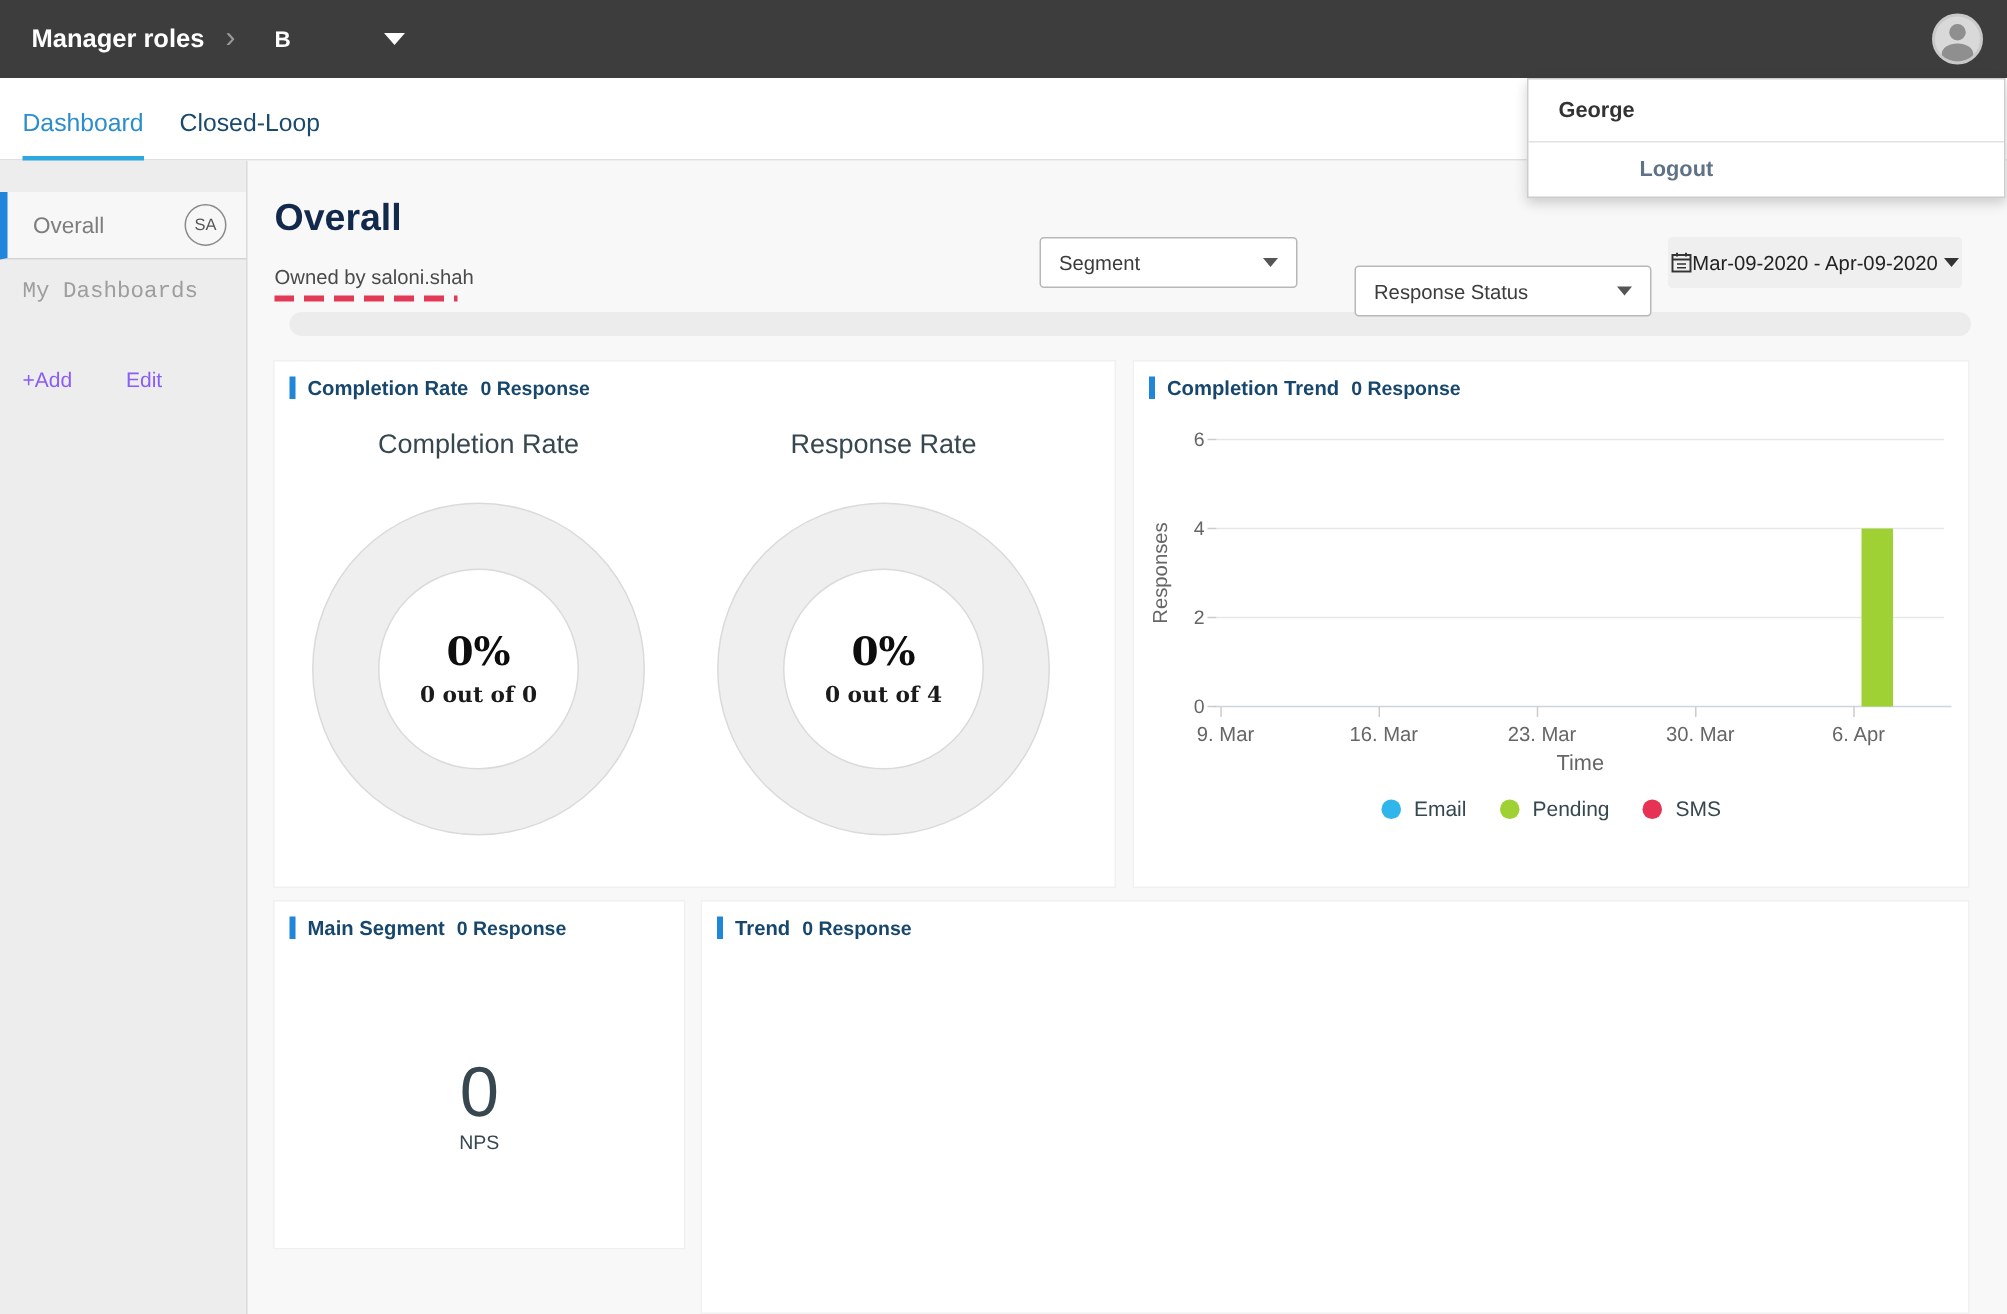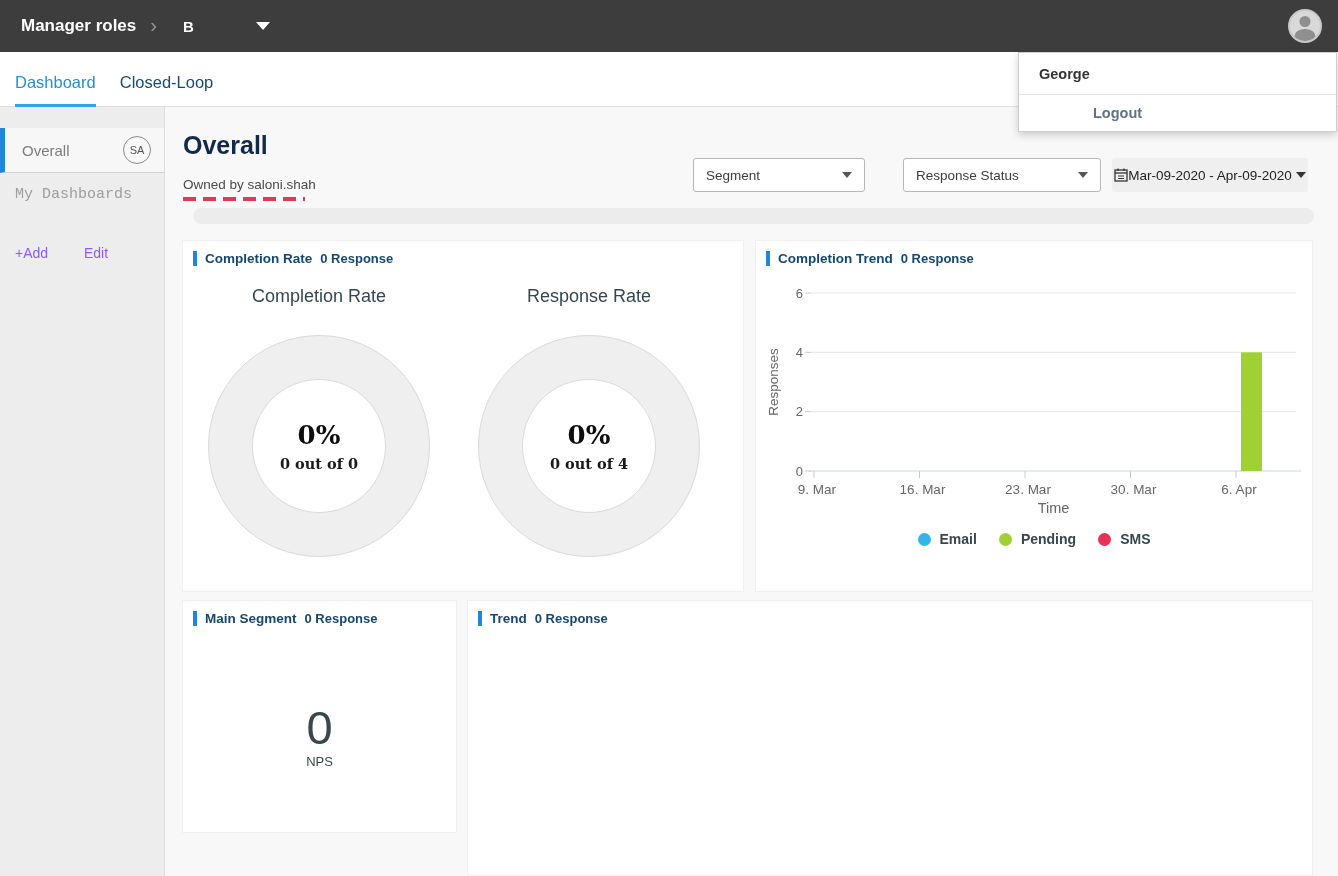--- a/index.html
+++ b/index.html
@@ -42,21 +42,21 @@
   
   .page-title { position:absolute; left:183px; top:131px; font-size:25px; font-weight:700; color:#13294b; }
   .page-owner { position:absolute; left:183px; top:177px; font-size:13.5px; color:#4a4a4a; }
   .owner-underline { position:absolute; left:183px; top:197px; width:122px; height:4px; background:repeating-linear-gradient(90deg,#e23a56 0 13px,transparent 13px 20px); }
   .divider-strip { position:absolute; left:193px; top:208px; width:1121px; height:16px; border-radius:8px; background:#ececec; }
 
   
   .dd { position:absolute; top:158px; height:34px; background:#fff; border:1px solid #b7b7b7; border-radius:3px; display:flex; align-items:center; padding:0 12px; font-size:13.5px; color:#3c3c3c; cursor:pointer; }
   .dd-caret { width:0; height:0; border-left:5px solid transparent; border-right:5px solid transparent; border-top:6px solid #555; margin-left:auto; }
   .dd.segment { left:693px; width:172px; }
-  .dd.response { left:903px; width:198px; }
+  .dd.response { left:903px; width:198px;margin-top:19px; }
   .datebtn { position:absolute; left:1112px; top:158px; width:196px; height:34px; background:#efefef; border-radius:3px; display:flex; align-items:center; justify-content:center; gap:0; font-size:13.5px; color:#222; cursor:pointer; }
   .datebtn .dd-caret { margin-left:4px; border-top-color:#333; }
   .cal-icon { display:inline-flex; }
 
   
   .card { position:absolute; background:#fff; border:1px solid #f0f0f0; }
   .card-a { left:182px; top:240px; width:562px; height:352px; }
   .card-b { left:755px; top:240px; width:558px; height:352px; }
   .card-c { left:182px; top:600px; width:275px; height:233px; }
   .card-d { left:467px; top:600px; width:846px; height:276px; }
@@ -70,21 +70,21 @@
   .donut { position:absolute; top:94px; width:222px; height:222px; border-radius:50%; background:#efefef; border:1px solid #dadada; }
   .donut-hole { position:absolute; left:43px; top:43px; width:134px; height:134px; border-radius:50%; background:#fff; border:1px solid #dadada; display:flex; flex-direction:column; align-items:center; justify-content:center; gap:5px; }
   .d1 { left:25px; } .t1 { left:25px; }
   .d2 { left:295px; } .t2 { left:295px; }
   .donut-pct { font-family:"DejaVu Serif", serif; font-weight:700; font-size:26px; color:#0d0d0d; }
   .donut-sub { font-family:"DejaVu Serif", serif; font-weight:700; font-size:14.5px; color:#1a1a1a; }
 
   
   .trend-plot { position:absolute; left:0; top:0; width:558px; height:352px; }
   .trend-legend { position:absolute; left:0; top:290px; width:100%; display:flex; justify-content:center; gap:22px; }
-  .legend-item { display:flex; align-items:center; gap:9px; cursor:pointer;font-weight:bold; }
+  .legend-item { display:flex; align-items:center; gap:9px; cursor:pointer; }
   .legend-dot { width:13px; height:13px; border-radius:50%; flex:none; }
   .legend-item span:last-child { font-size:14px; color:#37474f; }
 
   
   .big-num-wrap { position:absolute; left:0; top:103px; width:100%; text-align:center; }
   .big-num { font-size:47px; font-weight:400; color:#37474f; line-height:1; }
   .big-num-label { font-size:13px; color:#37474f; margin-top:3px; }
 
   
   .empty-msg { position:absolute; left:0; top:196px; width:100%; text-align:center; font-size:15px; color:#555e64; }

